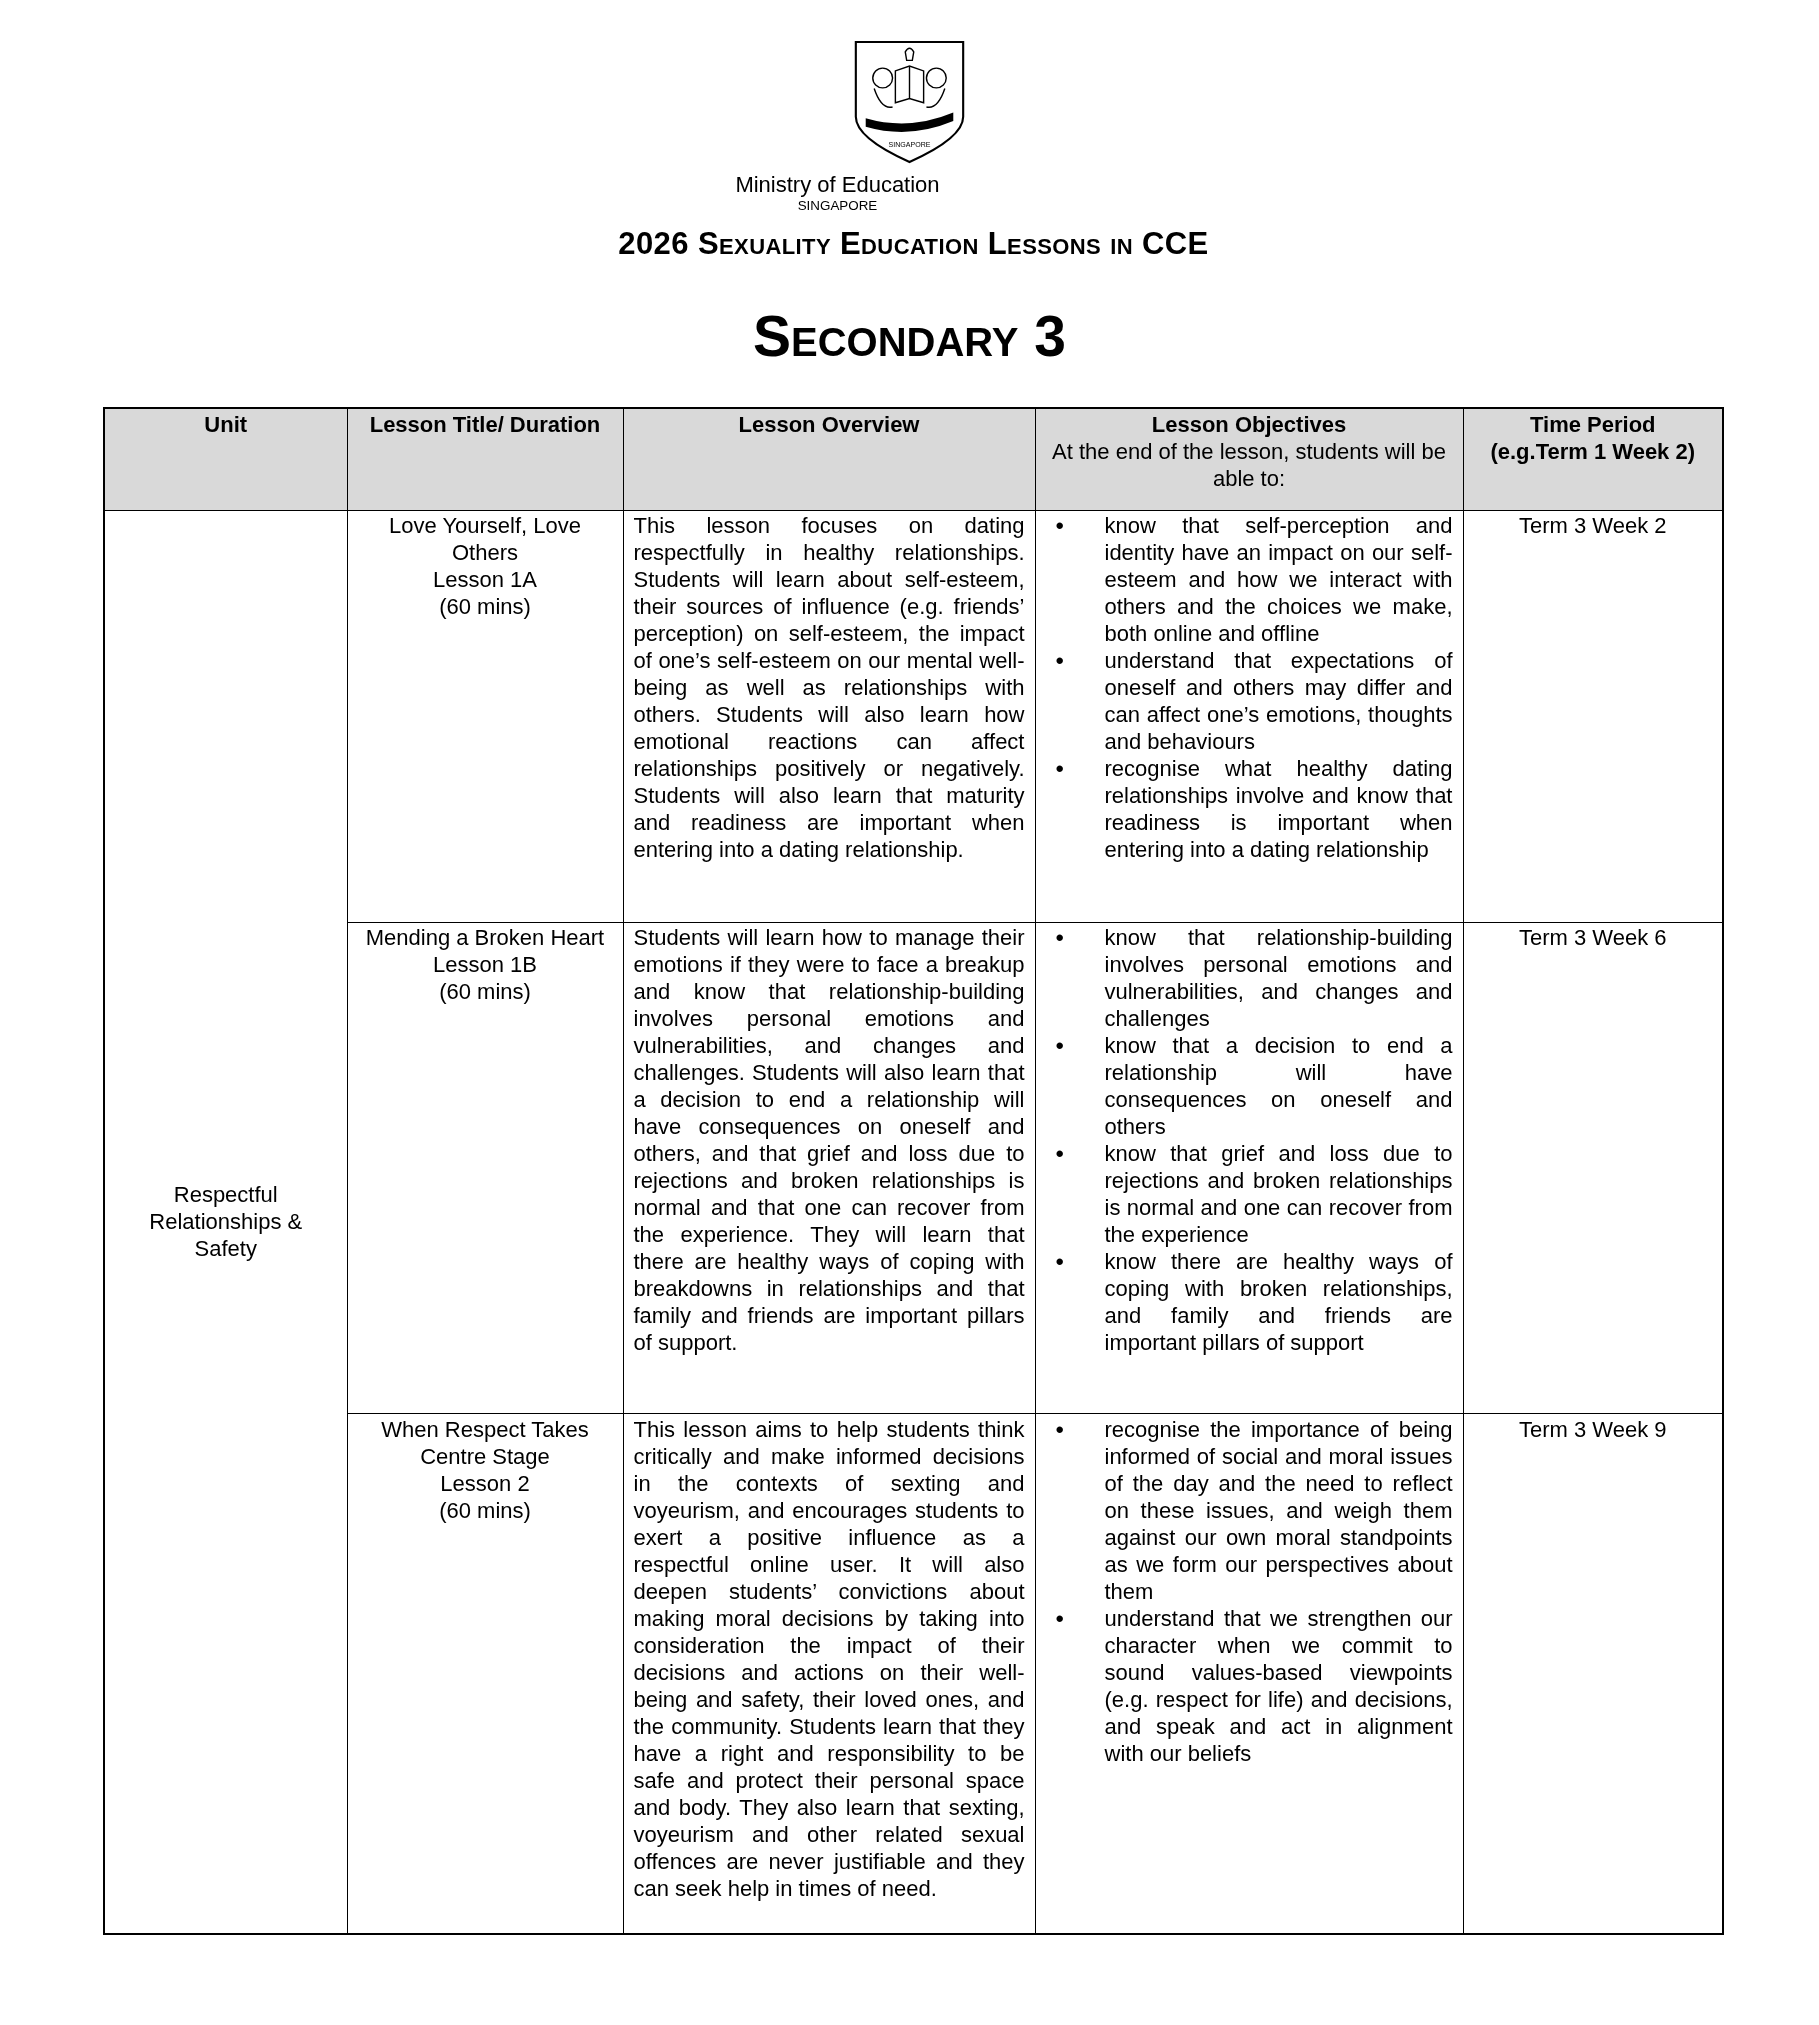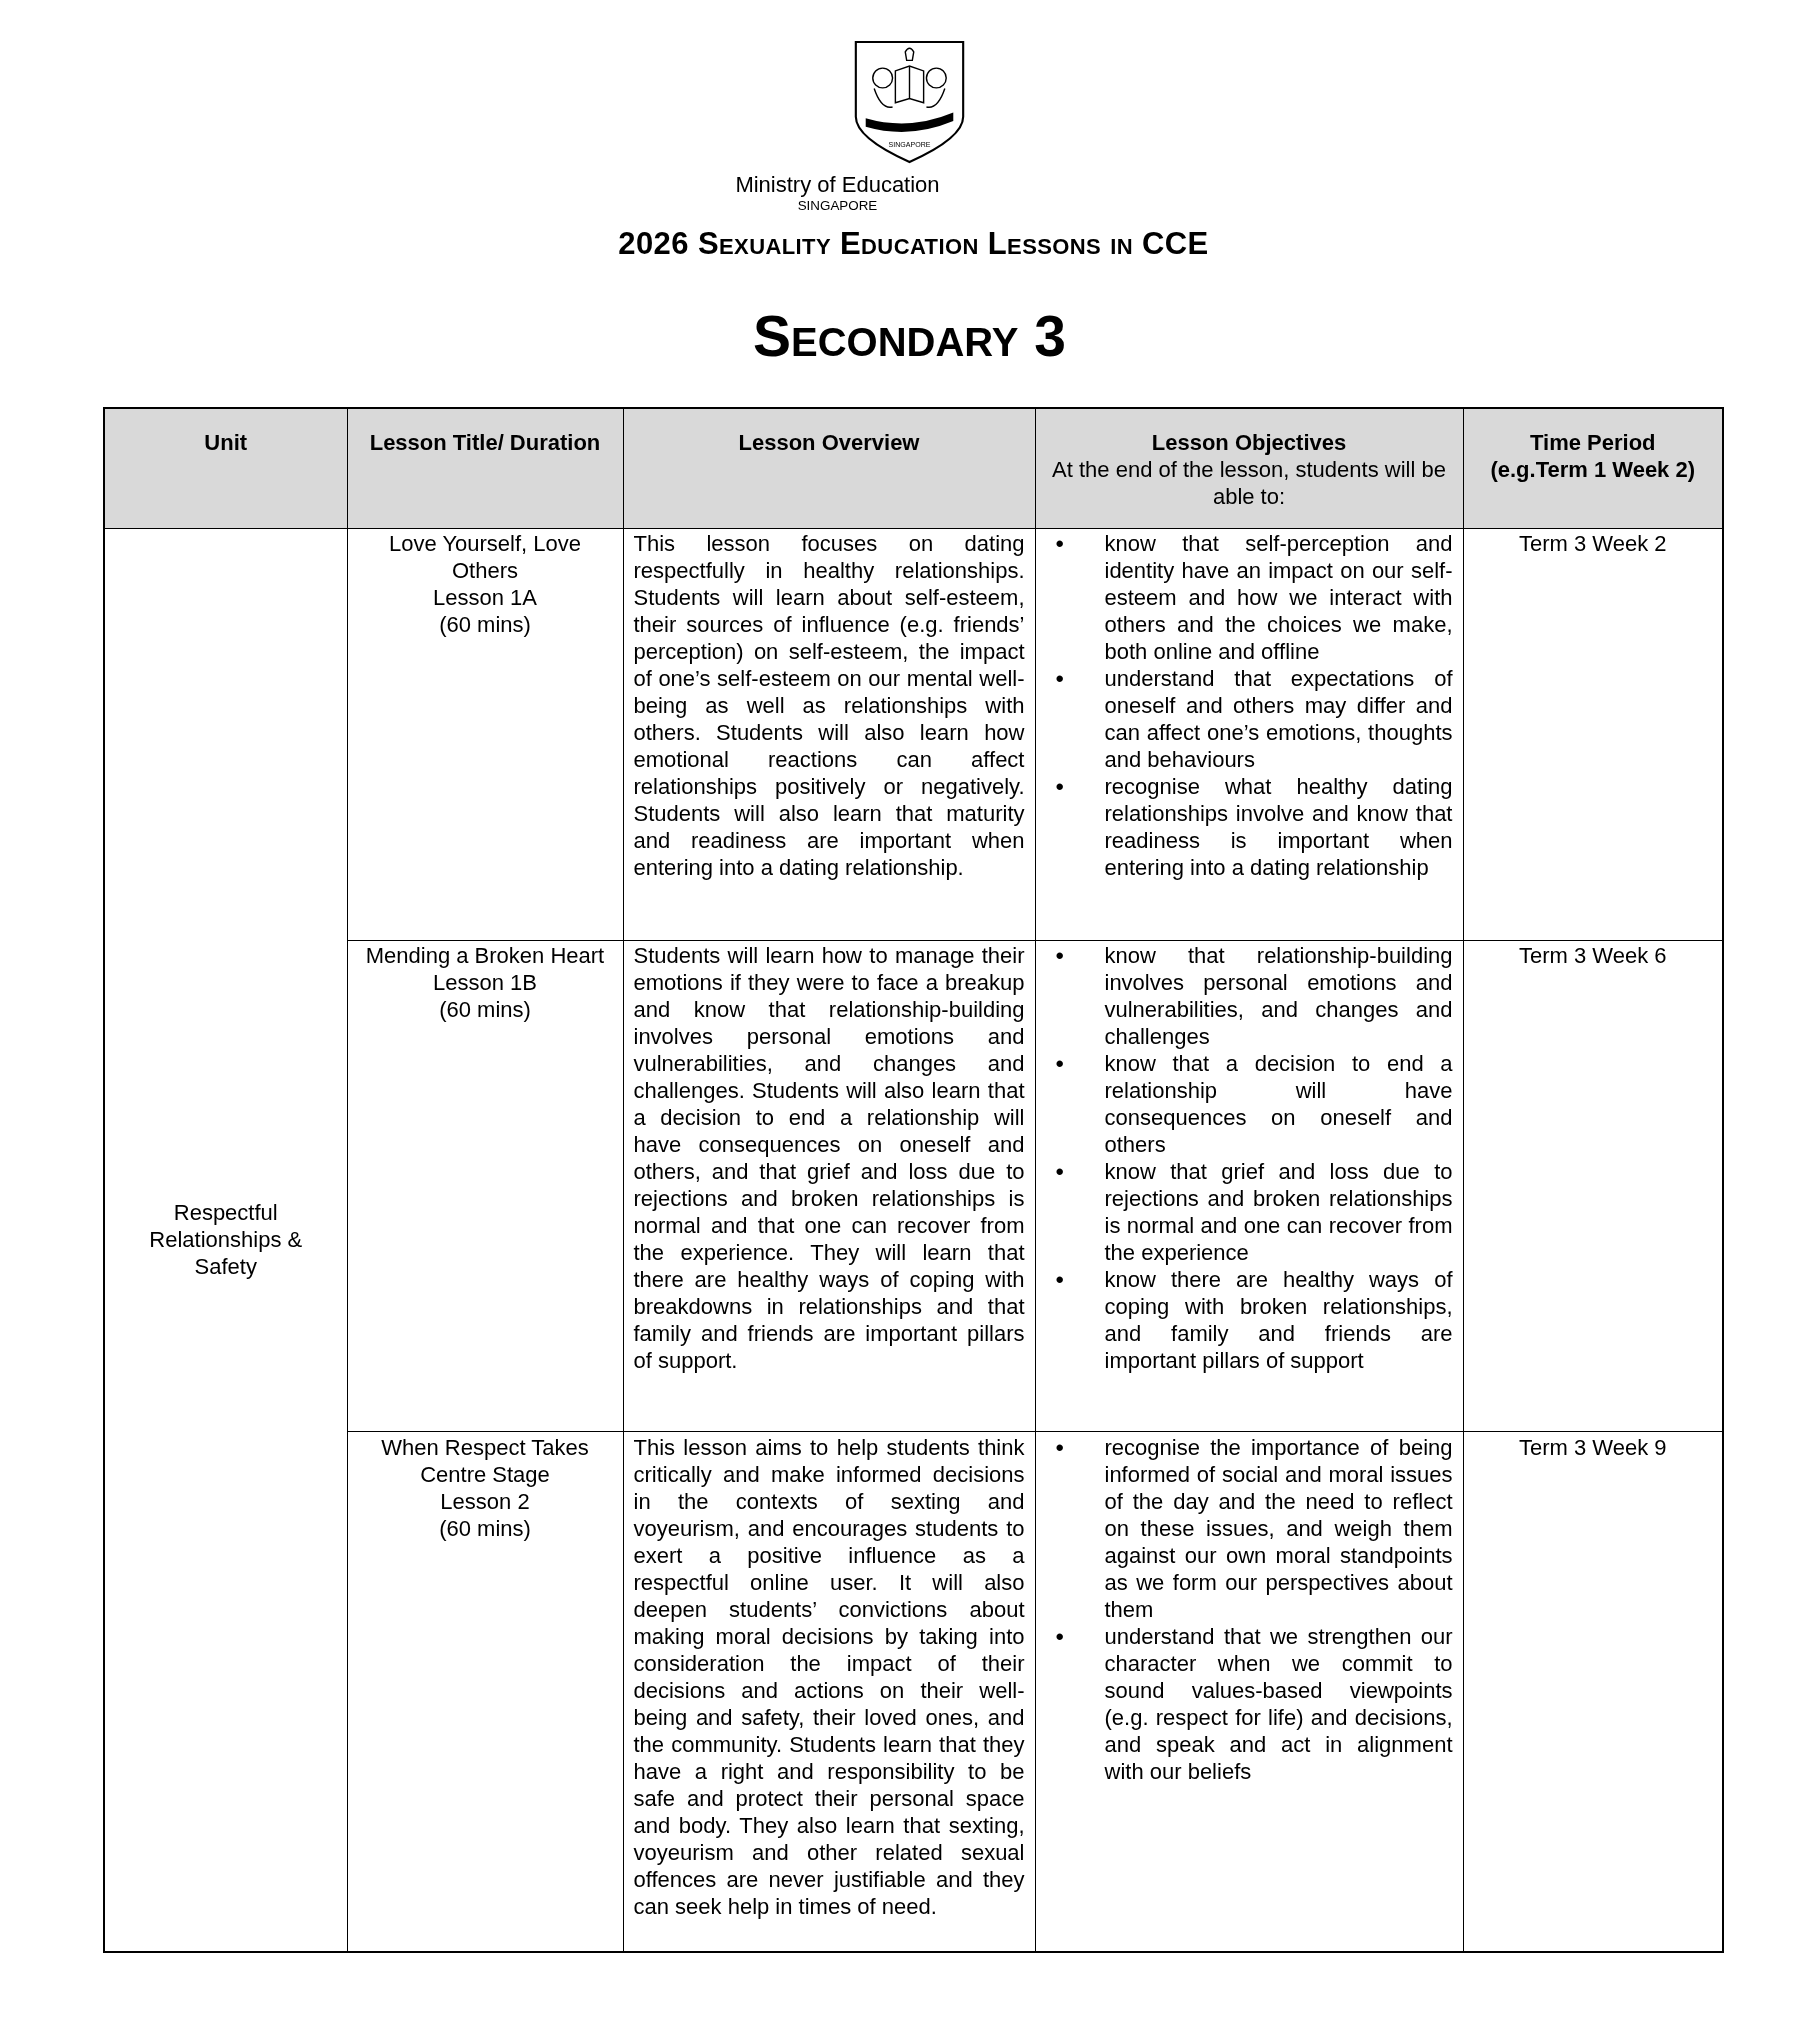--- a/index.html
+++ b/index.html
@@ -6,21 +6,21 @@
   body { width:1819px; height:2025px; position:relative; font-family:"Liberation Sans", sans-serif; color:#000; overflow:hidden; }
   .crest { position:absolute; left:853px; top:39px; width:113px; height:126px; }
   .ministry { position:absolute; left:0; width:1675px; text-align:center; }
   .m1 { top:172px; font-size:22px; }
   .m2 { top:198px; font-size:13.4px; }
   .title1 { position:absolute; left:4px; top:226px; width:1819px; text-align:center; font-weight:bold; font-size:31px; font-variant:small-caps; letter-spacing:0.4px; }
   .title2 { position:absolute; left:0; top:303px; width:1819px; text-align:center; font-weight:bold; font-size:57px; font-variant:small-caps; }
   table { position:absolute; left:103px; top:407px; width:1619px; border-collapse:collapse; table-layout:fixed; font-size:22px; line-height:27px; }
   td, th { border:1.4px solid #000; vertical-align:top; padding:1.4px 10px 2.8px 10px; }
   table { border:2.1px solid #000; }
-  th { background:#d9d9d9; font-weight:bold; text-align:center; height:96px; padding-top:20px; }
+  th { background:#d9d9d9; font-weight:bold; text-align:center; height:96px; padding-top:2px; }
   th .sub { font-weight:normal; display:block; }
   col.c1 { width:243px; } col.c2 { width:276px; } col.c3 { width:412px; } col.c4 { width:428px; } col.c5 { width:260px; }
   .center { text-align:center; }
   .justify { text-align:justify; }
   td.unit { vertical-align:middle; text-align:center; }
   ul { margin:0; padding:0; list-style:none; }
   li { position:relative; padding-left:59px; text-align:justify; }
   li::before { content:"\2022"; position:absolute; left:10px; top:0; font-size:24px; }
   tr.r1 td { height:407px; }
   tr.r2 td { height:486px; }

